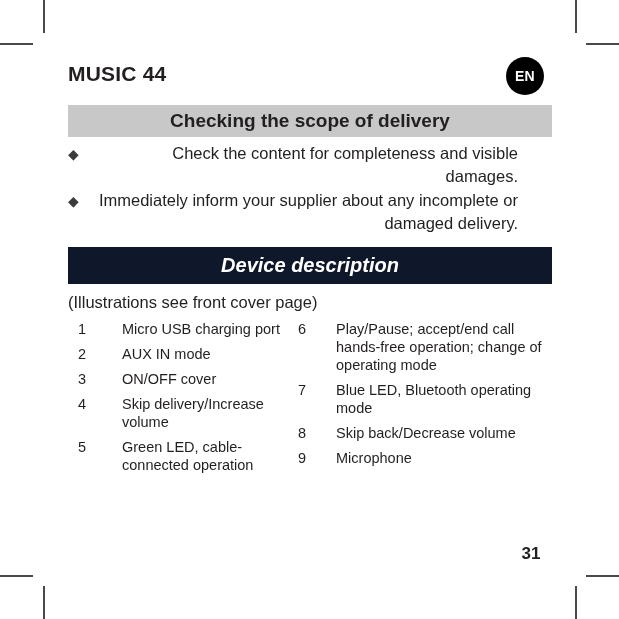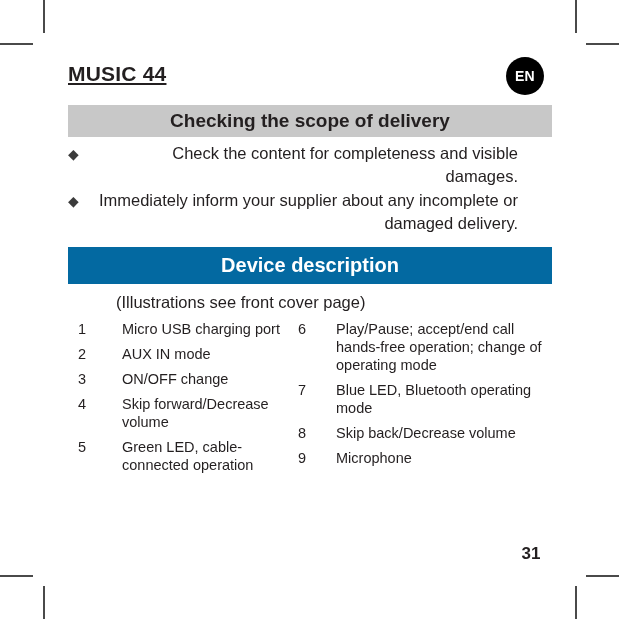--- a/index.html
+++ b/index.html
@@ -41,21 +41,20 @@
 
   
   .doc-title {
     position: absolute;
     left: 68px;
     top: 62px;
     font-size: 21px;
     font-weight: bold;
     color: #231f20;
     letter-spacing: 0.2px;
-    text-decoration: underline;
   }
   .lang-badge {
     position: absolute;
     left: 506px;
     top: 57px;
     width: 38px;
     height: 38px;
     border-radius: 50%;
     background: #000000;
     color: #ffffff;
@@ -82,23 +81,24 @@
   .bar-light {
     top: 105px;
     height: 32px;
     background: #c8c8c8;
     color: #231f20;
     font-size: 19px;
   }
   .bar-dark {
     top: 247px;
     height: 37px;
-    background: #0369a1;
+    background: #0f172a;
     color: #ffffff;
     font-size: 20px;
+    font-style: italic;
   }
 
   
   .bullets {
     position: absolute;
     left: 68px;
     top: 142px;
     width: 484px;
   }
   .bullet-row {
@@ -123,21 +123,20 @@
   }
 
   
   .note {
     position: absolute;
     left: 68px;
     top: 291px;
     font-size: 16.5px;
     color: #231f20;
     line-height: 22px;
-    margin-left: 48px;
   }
 
   
   .col {
     position: absolute;
     top: 320px;
   }
   .col-left  { left: 78px;  width: 210px; }
   .col-right { left: 298px; width: 255px; }
 
@@ -210,25 +209,25 @@
     <div class="num-row">
       <span class="num-key">1</span>
       <span class="num-val">Micro USB charging port</span>
     </div>
     <div class="num-row">
       <span class="num-key">2</span>
       <span class="num-val">AUX IN mode</span>
     </div>
     <div class="num-row">
       <span class="num-key">3</span>
-      <span class="num-val">ON/OFF change</span>
+      <span class="num-val">ON/OFF cover</span>
     </div>
     <div class="num-row">
       <span class="num-key">4</span>
-      <span class="num-val">Skip forward/Decrease volume</span>
+      <span class="num-val">Skip delivery/Increase volume</span>
     </div>
     <div class="num-row">
       <span class="num-key">5</span>
       <span class="num-val">Green LED, cable-connected operation</span>
     </div>
   </div>
 
   <div class="col col-right">
     <div class="num-row">
       <span class="num-key">6</span>

